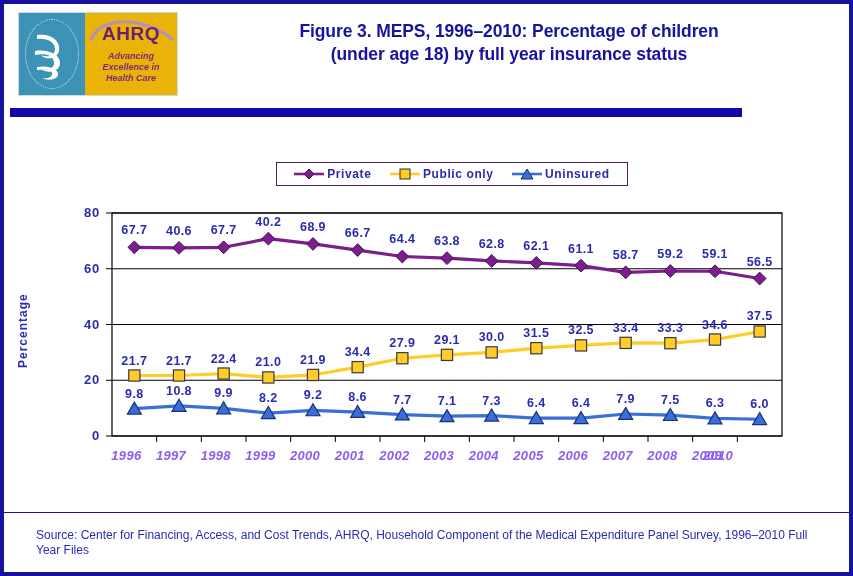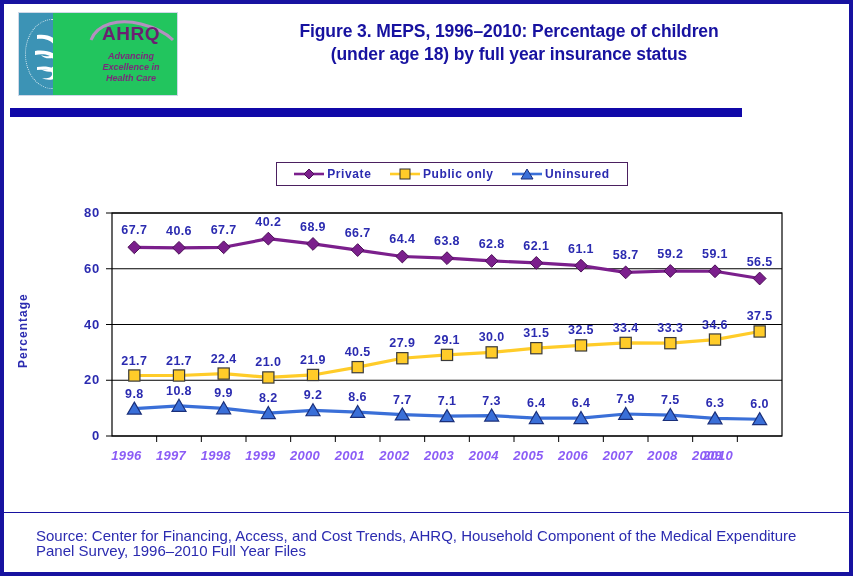--- a/index.html
+++ b/index.html
@@ -58,23 +58,22 @@
     opacity: .85;
   }
   #logo-seal .bird {
     position: absolute;
     left: 12px; top: 14px;
     width: 42px; height: 56px;
   }
   #logo-right {
     flex: 1;
     position: relative;
-    background: #22c55e;
+    background: #eab308;
     text-align: center;
-    padding-left: 32px;
   }
   #ahrq-word {
     margin-top: 7px;
     height: 24px;
   }
   #ahrq-tag {
     color: #7b2a7b;
     font-weight: bold;
     font-style: italic;
     font-size: 9px;
@@ -190,21 +189,21 @@
     width: 845px;
     height: 1px;
     background: #1712a0;
   }
   #source {
     position: absolute;
     left: 32px;
     top: 524px;
     width: 790px;
     color: #2b2bb0;
-    font-size: 15px;
+    font-size: 12px;
     line-height: 15px;
   }
 </style>
 </head>
 <body>
 
 <div id="page">
 
   <div id="header">
 
@@ -377,21 +376,21 @@
         <div class="dpt-label" style="left: 557px; top: 117.684px;">61.1</div>
         <div class="dpt-label" style="left: 601.667px; top: 124.374px;">58.7</div>
         <div class="dpt-label" style="left: 646.333px; top: 122.98px;">59.2</div>
         <div class="dpt-label" style="left: 691px; top: 123.259px;">59.1</div>
         <div class="dpt-label" style="left: 735.667px; top: 130.506px;">56.5</div>
         <div class="dpt-label" style="left: 110.333px; top: 229.511px;">21.7</div>
         <div class="dpt-label" style="left: 155px; top: 229.511px;">21.7</div>
         <div class="dpt-label" style="left: 199.667px; top: 227.56px;">22.4</div>
         <div class="dpt-label" style="left: 244.333px; top: 231.463px;">21.0</div>
         <div class="dpt-label" style="left: 289px; top: 228.954px;">21.9</div>
-        <div class="dpt-label" style="left: 333.667px; top: 221.149px;">40.5</div>
+        <div class="dpt-label" style="left: 333.667px; top: 221.149px;">34.4</div>
         <div class="dpt-label" style="left: 378.333px; top: 212.229px;">27.9</div>
         <div class="dpt-label" style="left: 423px; top: 208.884px;">29.1</div>
         <div class="dpt-label" style="left: 467.667px; top: 206.375px;">30.0</div>
         <div class="dpt-label" style="left: 512.333px; top: 202.194px;">31.5</div>
         <div class="dpt-label" style="left: 557px; top: 199.406px;">32.5</div>
         <div class="dpt-label" style="left: 601.667px; top: 196.898px;">33.4</div>
         <div class="dpt-label" style="left: 646.333px; top: 197.176px;">33.3</div>
         <div class="dpt-label" style="left: 691px; top: 193.553px;">34.6</div>
         <div class="dpt-label" style="left: 735.667px; top: 185.469px;">37.5</div>
         <div class="dpt-label" style="left: 110.333px; top: 262.683px;">9.8</div>

